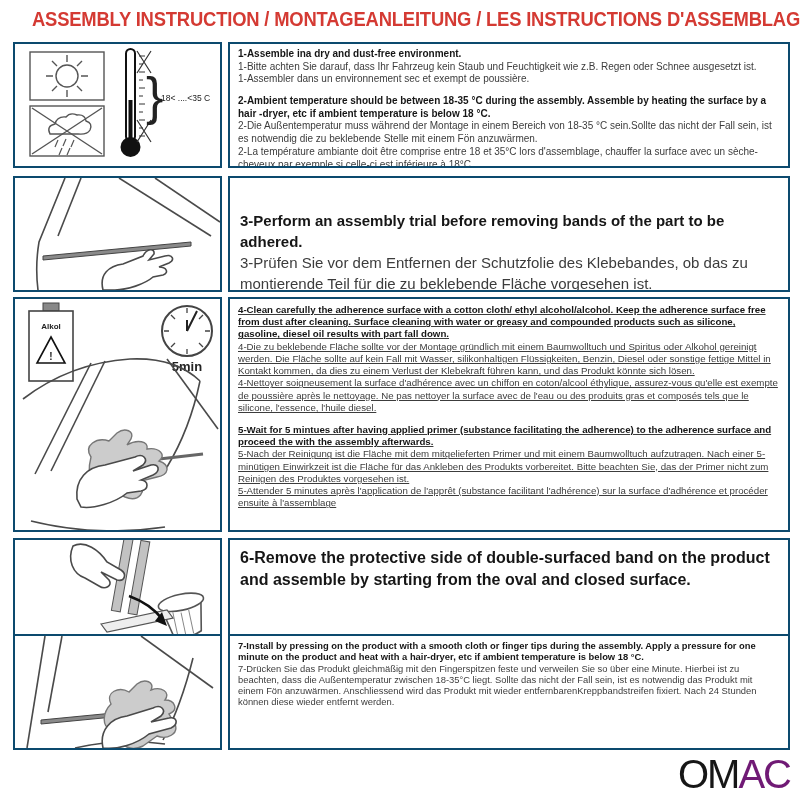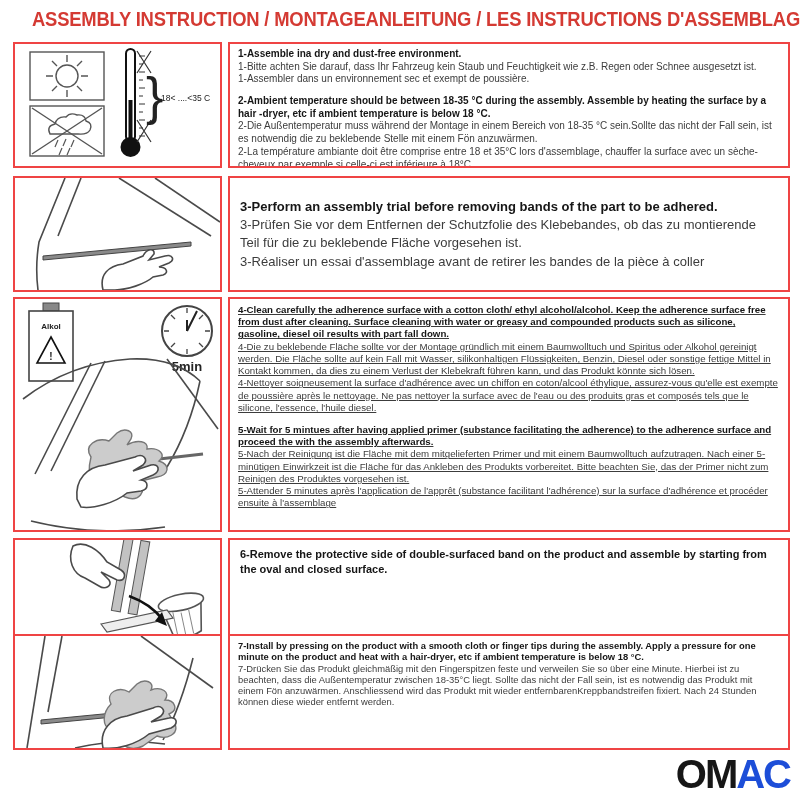--- a/index.html
+++ b/index.html
@@ -4,53 +4,53 @@
 <style>
   html,body { margin:0; padding:0; background:#fff; }
   body { width:800px; height:800px; position:relative; font-family:"Liberation Sans", sans-serif; overflow:hidden; }
 
   .title {
     position:absolute; top:8px; left:0; width:800px; text-align:center;
     color:#d43a33; font-weight:bold; font-size:20px; white-space:nowrap;
     transform:scaleX(0.92); transform-origin:center; letter-spacing:-0.2px;
   }
 
-  .box { position:absolute; border:2px solid #ef4444; background:#fff; box-sizing:border-box; overflow:hidden; }
+  .box { position:absolute; border:2px solid #0c4a6e; background:#fff; box-sizing:border-box; overflow:hidden; }
   .left-box  { left:13px;  width:209px; }
   .right-box { left:228px; width:562px; }
 
   .r1 { top:42px;  height:126px; }
   .r2 { top:176px; height:116px; }
   .r3 { top:297px; height:235px; }
   .r4 { top:538px; height:110px; }
   .r5 { top:634px; height:116px; }
 
   .txt { color:#3c3c3c; }
   .txt p { margin:0; }
   .txt .b { font-weight:bold; color:#161616; }
 
   .txt-r1 { padding:4px 8px; font-size:10px;   line-height:1.27; }
-  .txt-r2 { padding:20px 10px 0 10px; font-size:13px; line-height:1.4; }
+  .txt-r2 { padding:32px 10px 0 10px; font-size:15px; line-height:1.4; }
   .txt-r3 { padding:5px 8px; font-size:9.7px;  line-height:1.26;text-decoration:underline; }
-  .txt-r4 { padding:7px 10px; font-size:11px; line-height:1.38; }
+  .txt-r4 { padding:7px 10px; font-size:16px; line-height:1.38; }
   .txt-r5 { padding:4px 8px; font-size:9.4px;  line-height:1.2; }
 
   .gap-a { height:9px; }
   .gap-b { height:10px; }
 
   svg { display:block; width:100%; height:100%; }
   svg text { font-family:"Liberation Sans", sans-serif; fill:#222; }
 
   .logo {
     position:absolute; right:10px; top:750px; height:48px; z-index:5;
     background:#fff; padding-left:16px; display:flex; align-items:center;
-    font-weight:bold; font-size:40px; letter-spacing:-2px;
+    font-weight:normal; font-size:40px; letter-spacing:-2px;
   }
   .logo-black { color:#161616; }
-  .logo-red   { color:#1d4ed8; }
+  .logo-red   { color:#701a75; }
 </style>
 </head>
 <body>
 
 <div>
 
   <div class="title">ASSEMBLY INSTRUCTION / MONTAGEANLEITUNG / LES INSTRUCTIONS D'ASSEMBLAGE</div>
 
   <div class="box left-box r1">
     <svg viewBox="0 0 205 122">

